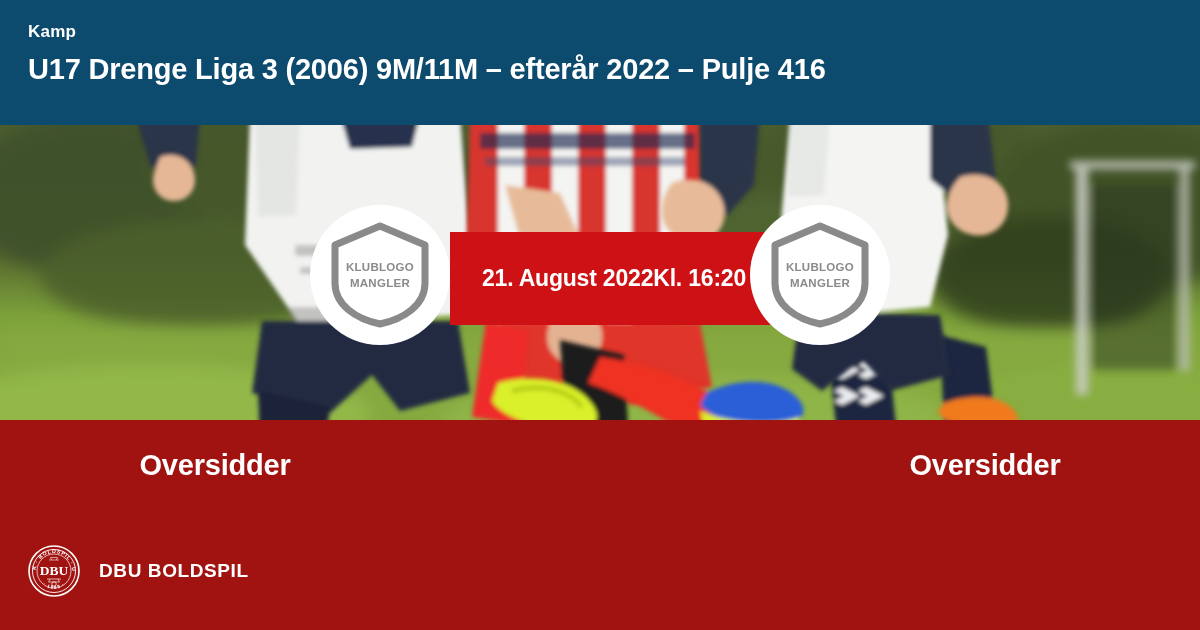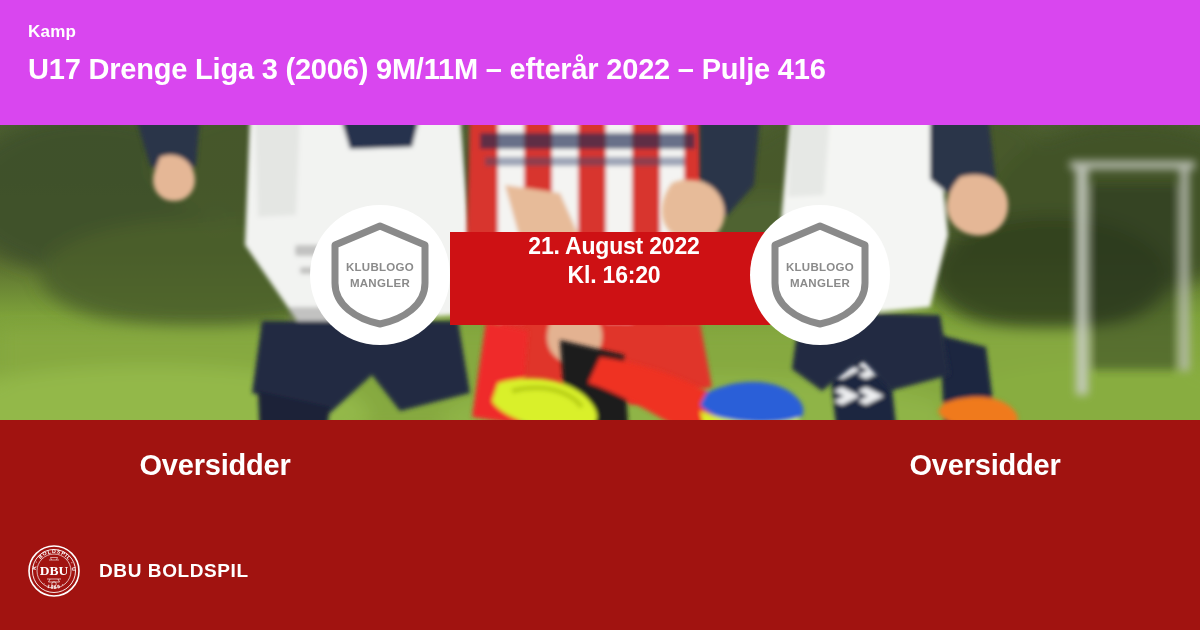--- a/index.html
+++ b/index.html
@@ -7,21 +7,21 @@
   body {
     font-family:"Liberation Sans", sans-serif;
     background:#A11310;
     overflow:hidden;
     position:relative;
   }
 
   
   .header {
     position:absolute; left:0; top:0; width:1200px; height:126px;
-    background:#d946ef;
+    background:#0c4a6e;
     padding:22px 11px 0 28px;
   }
   .kamp-label {
     color:#ffffff; font-size:17px; font-weight:bold;
     letter-spacing:0.2px; line-height:20px;
   }
   .match-title {
     color:#ffffff; font-size:29px; font-weight:bold;
     letter-spacing:-0.2px; line-height:40px; margin-top:7px;
     white-space:nowrap;
@@ -31,22 +31,22 @@
   .photo {
     position:absolute; left:0; top:125px; width:1200px; height:307px;
     overflow:hidden; background:#4e6033;
   }
   .photo svg { display:block; width:1200px; height:307px; }
 
   
   .date-banner {
     position:absolute; left:450px; top:232px; width:328px; height:93px;
     background:#CE1114;
-    display:flex; flex-direction:column;
-    align-items:center; 
+    display:flex; flex-direction:row;
+    align-items:center; justify-content:center;
     z-index:3;
   }
   .date-line {
     color:#ffffff; font-size:23px; font-weight:bold;
     line-height:29px; letter-spacing:-0.2px; white-space:nowrap;
   }
 
   
   .badge {
     position:absolute; top:205px; width:140px; height:140px;

